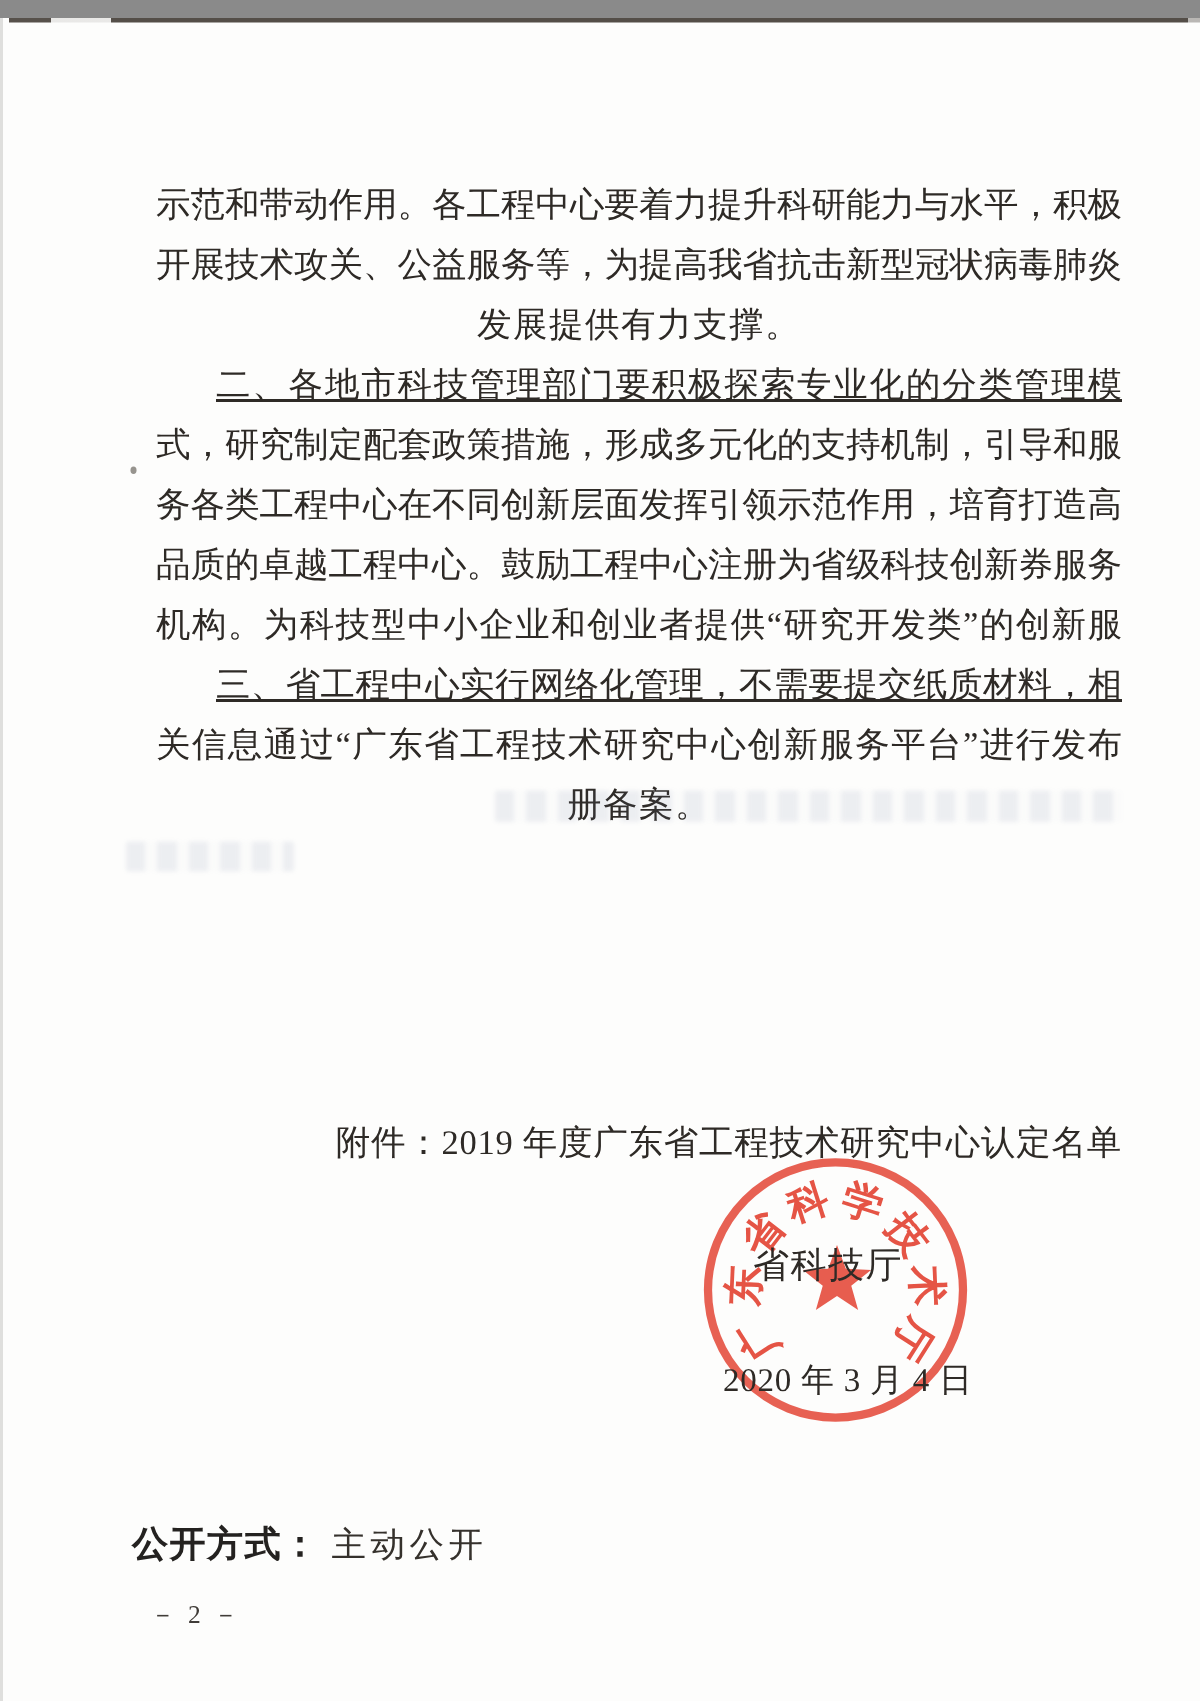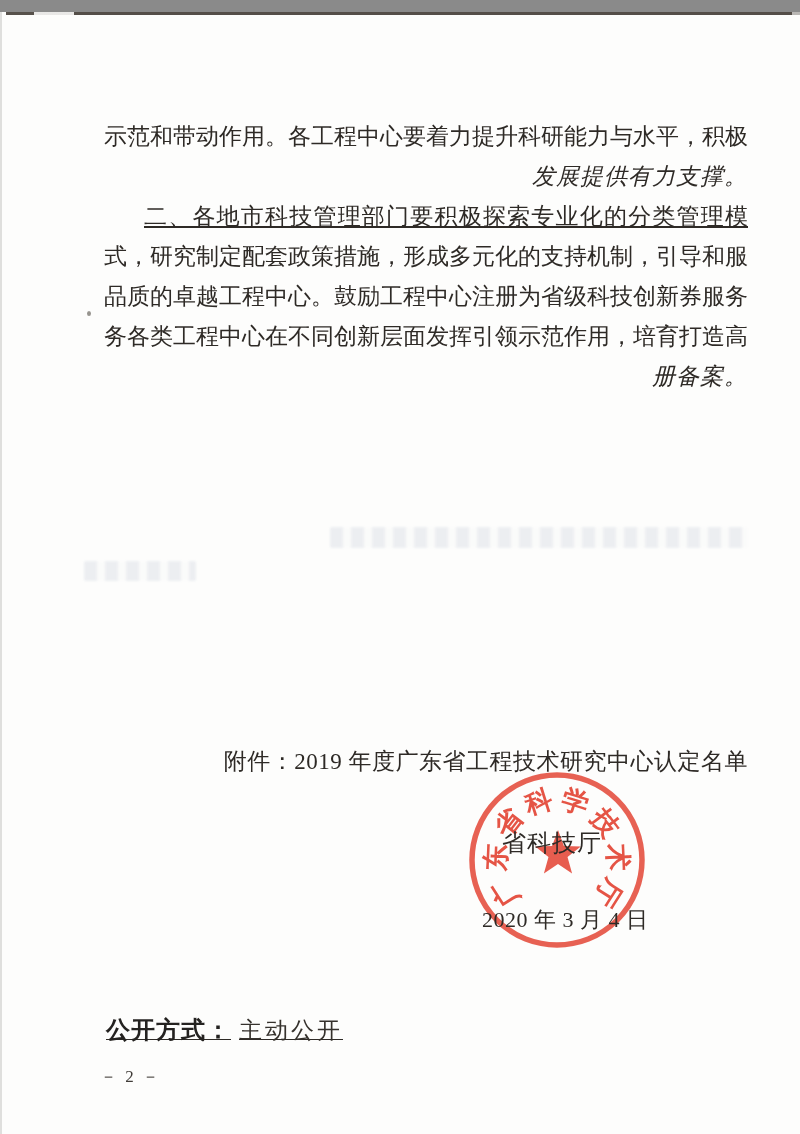--- a/index.html
+++ b/index.html
@@ -34,21 +34,21 @@
   .doc{
     position:absolute;left:104px;top:105px;width:644px;
   }
   .line{
     height:40px;line-height:40px;
     font-size:23px;
     white-space:nowrap;
     color:var(--ink);
   }
   .full{text-align:justify;text-align-last:justify;white-space:normal;overflow:hidden;}
-  .end{text-align:right;letter-spacing:1px;font-style:italic;}
+  .end{text-align:center;letter-spacing:1px;}
   .indent{text-indent:40px;text-decoration:underline;}
   
   .attachment{
     position:absolute;left:104px;top:730px;width:644px;
     height:40px;line-height:40px;font-size:23px;
     text-indent:40px;letter-spacing:.5px;text-align:right;
   }
   
   .signature{
     position:absolute;left:502px;top:815px;
@@ -83,21 +83,21 @@
     border-radius:2px;opacity:.55;
   }
   .ghost-1{left:330px;top:515px;width:418px;height:21px;}
   .ghost-2{left:84px;top:549px;width:112px;height:20px;}
   .speck{
     position:absolute;left:87px;top:299px;width:4px;height:5px;
     background:#6b6660;border-radius:50%;opacity:.7;
   }
   
   .disclosure{
-    position:absolute;left:106px;top:1002px;height:32px;line-height:32px;text-decoration:underline;
+    position:absolute;left:88px;top:1002px;height:32px;line-height:32px;
   }
   .disclosure .label{
     font-family:"Liberation Sans","DejaVu Sans",sans-serif;
     font-weight:bold;font-size:24px;letter-spacing:1px;color:#242220;
   }
   .disclosure .value{
     font-size:23px;letter-spacing:3px;margin-left:8px;color:#35312c;
   }
   .page-number{
     position:absolute;left:100px;top:1053px;
@@ -108,29 +108,33 @@
 <body>
 
 <div class="page">
 
   <div class="scan-top"></div>
   <div class="scan-left"></div>
 
   <main class="doc">
     <section>
       <div class="line full">示范和带动作用。各工程中心要着力提升科研能力与水平，积极</div>
+      <div class="line full">开展技术攻关、公益服务等，为提高我省抗击新型冠状病毒肺炎</div>
       <div class="line end">发展提供有力支撑。</div>
     </section>
     <section>
       <div class="line full indent">二、各地市科技管理部门要积极探索专业化的分类管理模</div>
       <div class="line full">式，研究制定配套政策措施，形成多元化的支持机制，引导和服</div>
+      <div class="line full">务各类工程中心在不同创新层面发挥引领示范作用，培育打造高</div>
       <div class="line full">品质的卓越工程中心。鼓励工程中心注册为省级科技创新券服务</div>
-      <div class="line full">务各类工程中心在不同创新层面发挥引领示范作用，培育打造高</div>
+      <div class="line full">机构。为科技型中小企业和创业者提供“研究开发类”的创新服</div>
     </section>
     <section>
+      <div class="line full indent">三、省工程中心实行网络化管理，不需要提交纸质材料，相</div>
+      <div class="line full">关信息通过“广东省工程技术研究中心创新服务平台”进行发布</div>
       <div class="line end">册备案。</div>
     </section>
   </main>
 
   <div class="attachment">附件：2019 年度广东省工程技术研究中心认定名单</div>
 
   <div class="seal">
     <svg viewBox="0 0 186 186" xmlns="http://www.w3.org/2000/svg">
       <circle class="seal-border" cx="92" cy="92" r="85"></circle>
       <polygon class="seal-star" points="93,62 98.9,77.9 115.8,78.6 102.5,89.1 107.1,105.4 93,96 78.9,105.4 83.5,89.1 70.2,78.6 87.1,77.9"></polygon>

